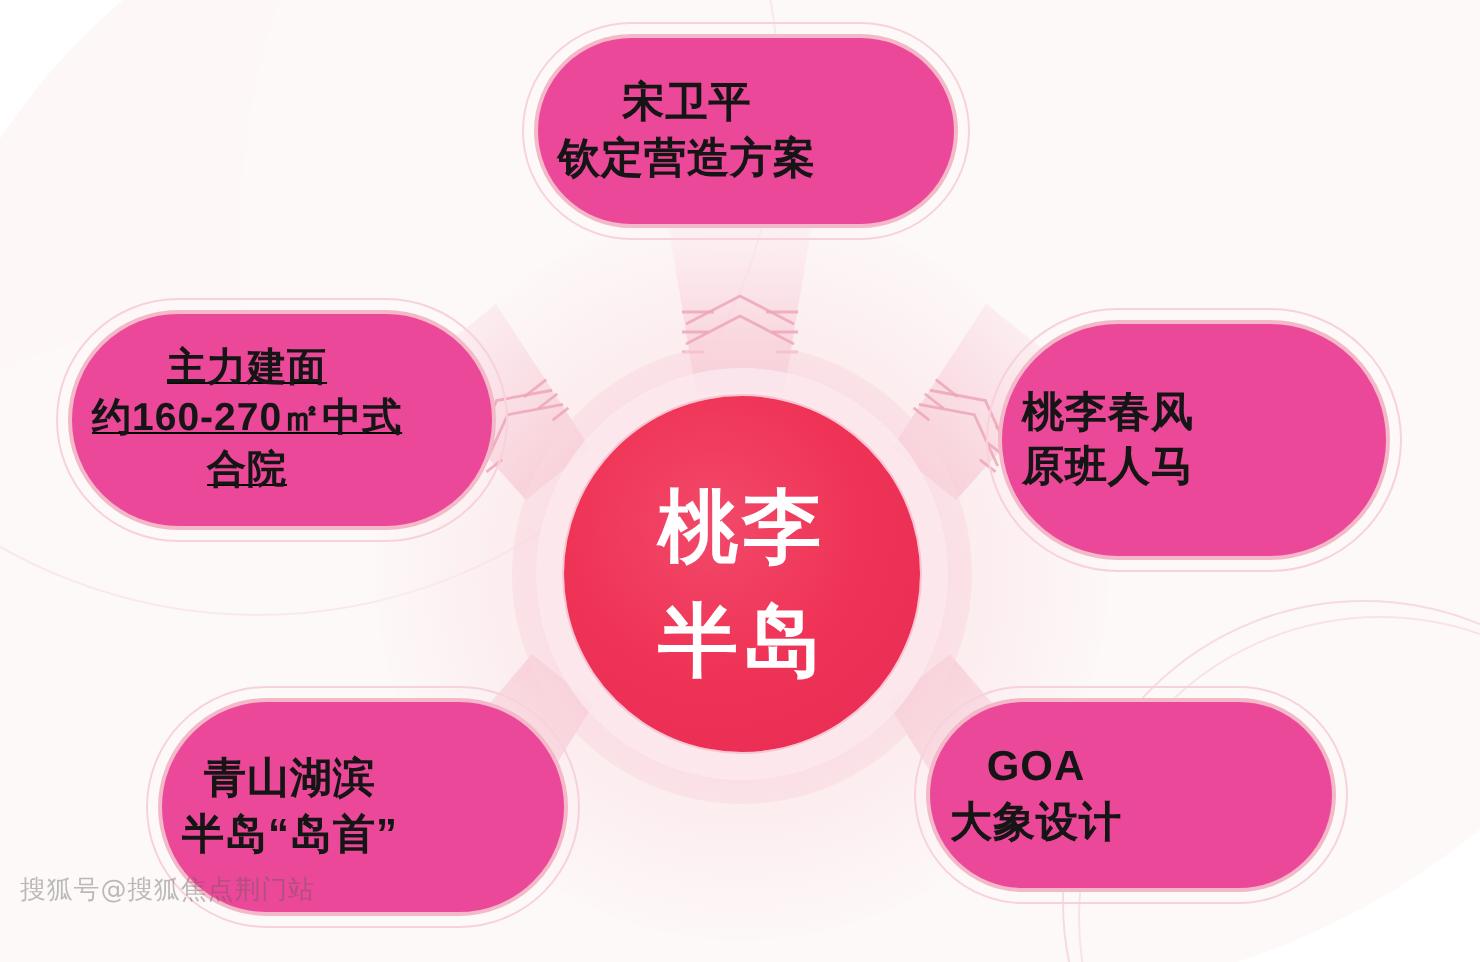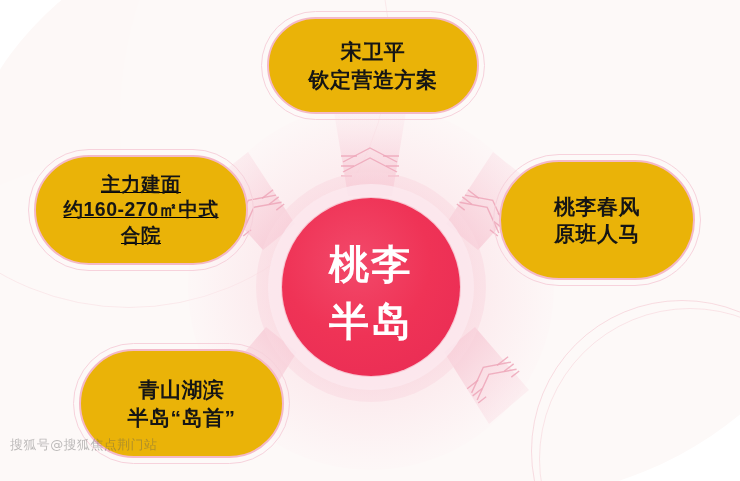--- a/index.html
+++ b/index.html
@@ -105,26 +105,26 @@
     font-weight:bold;
     line-height:1.12;
     letter-spacing:2px;
     text-align:center;
     margin-top:12px;
   }
 
   
   .pill{
     position:absolute;
-    background:#eab308;
+    background:#ec4899;
     border:2px solid #f4b9c8;
     border-radius:999px;
     display:flex;
     align-items:center;
-    justify-content:center;
+    justify-content:flex-start;
     text-align:center;
     box-sizing:border-box;
   }
   .pill::before{
     content:"";
     position:absolute;
     left:-8px;top:-8px;right:-8px;bottom:-8px;
     border:1px solid #f7d2dc;
     border-radius:999px;
     pointer-events:none;
@@ -280,18 +280,22 @@
   <div class="pill pill-right">
     <span class="pill-text">桃李春风
 原班人马</span>
   </div>
 
   <div class="pill pill-bl">
     <span class="pill-text">青山湖滨
 半岛“岛首”</span>
   </div>
 
+  <div class="pill pill-br">
+    <span class="pill-text">GOA
+大象设计</span>
+  </div>
 
   <div class="watermark">
     <span class="wm-text">搜狐号@搜狐焦点荆门站</span>
   </div>
 
 </div>
 
 </body></html>

